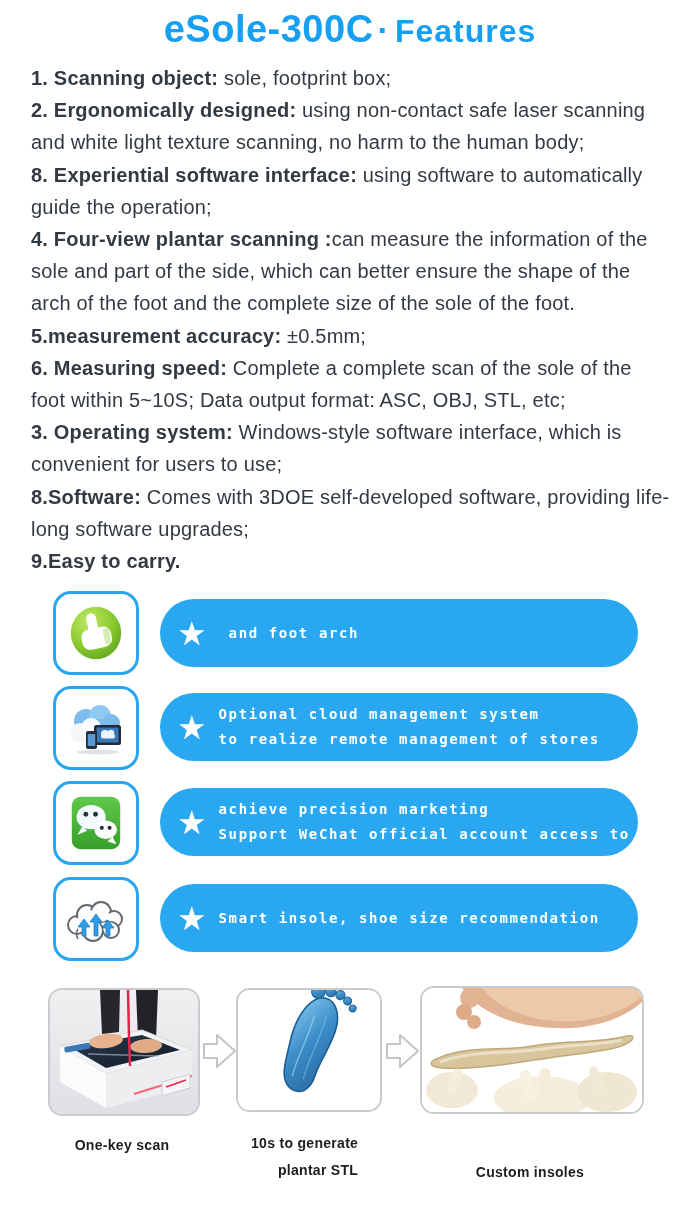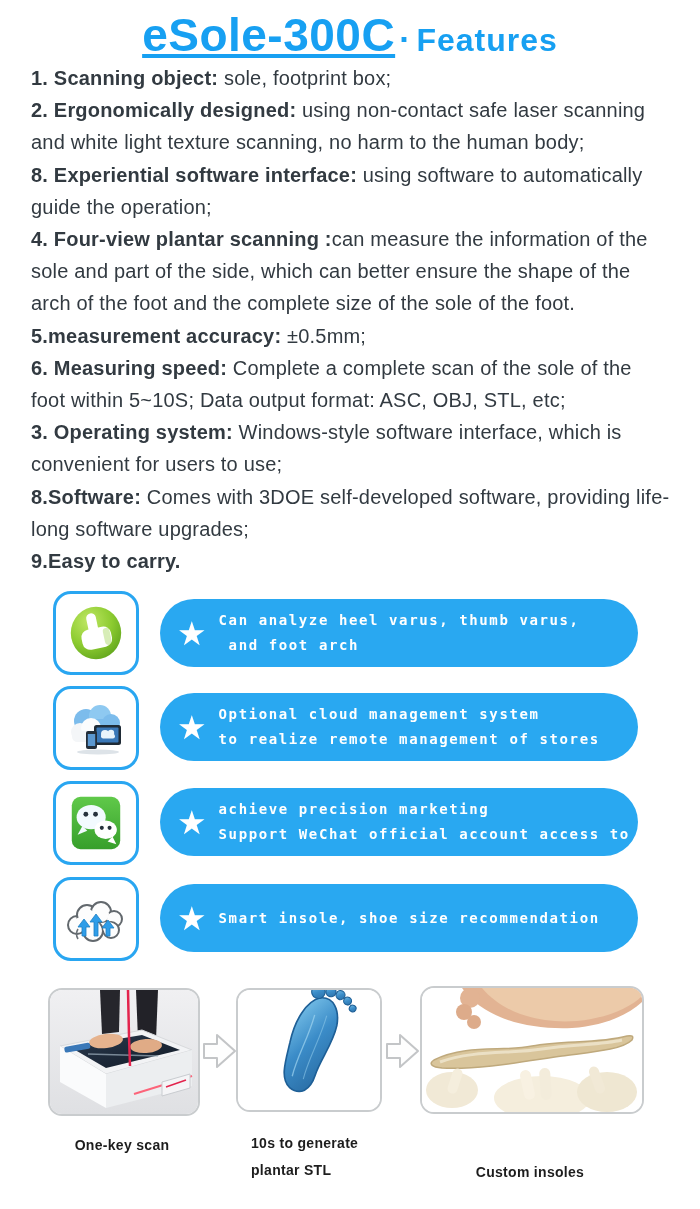--- a/index.html
+++ b/index.html
@@ -9,21 +9,21 @@
     background:#ffffff; overflow:hidden;
     font-family:"Liberation Sans", sans-serif;
   }
 
   
   .title-row {
     position:absolute; top:8px; left:0; width:100%;
     display:flex; justify-content:center; align-items:baseline;
     color:#17a0f2; white-space:nowrap;
   }
-  .product-name { font-size:46px; font-weight:bold; letter-spacing:0.5px;text-decoration:underline; }
+  .product-name { font-size:38px; font-weight:bold; letter-spacing:0.5px; }
   .title-dot    { font-size:34px; font-weight:bold; margin:0 6px 0 4px; }
   .section-name { font-size:32px; font-weight:bold; letter-spacing:1px; }
 
   
   .features {
     position:absolute; top:62px; left:31px; width:640px;
     font-size:20px; line-height:32.2px; color:#323a41; letter-spacing:0.2px;
   }
   .features p { margin:0; }
   .lbl { font-weight:bold; }
@@ -66,21 +66,21 @@
 
   .step-arrow { position:absolute; width:36px; height:40px; }
   .arrow1 { left:202px; top:1031px; }
   .arrow2 { left:385px; top:1031px; }
 
   .caption {
     position:absolute; font-size:14px; font-weight:bold;
     color:#1d1d1d; letter-spacing:0.3px; line-height:27px;
   }
   .cap1 { left:48px;  top:1132px; width:148px; text-align:center; }
-  .cap2 { left:251px; top:1130px; text-align:left; }
+  .cap2 { left:251px; top:1130px; text-align:right; }
   .cap3 { left:420px; top:1159px; width:220px; text-align:center; }
 </style>
 </head>
 <body>
 
 <div class="page">
 
   <div class="title-row">
     <span class="product-name">eSole-300C</span>
     <span class="title-dot">·</span>
@@ -113,21 +113,20 @@
         <g transform="rotate(-12 32 36)">
           <rect x="26" y="11" width="10" height="24" rx="5" fill="#ffffff"></rect>
           <rect x="17" y="27" width="31" height="21" rx="8" fill="#ffffff"></rect>
           <rect x="40" y="29" width="7" height="18" rx="3.5" fill="#8ccb30" opacity="0.35"></rect>
         </g>
       </svg>
     </div>
     <div class="banner">
       <span class="star">★</span>
       <div class="blines">
-        <span class="bline">Can analyze heel varus, thumb varus,</span>
         <span class="bline"> and foot arch</span>
       </div>
     </div>
   </div>
 
   <div class="row2">
     <div class="icon-box">
       <svg width="64" height="64" viewBox="0 0 64 64">
         <circle cx="22" cy="25" r="12" fill="#7cbcec"></circle>
         <circle cx="36" cy="20" r="11" fill="#8ec9f1"></circle>

